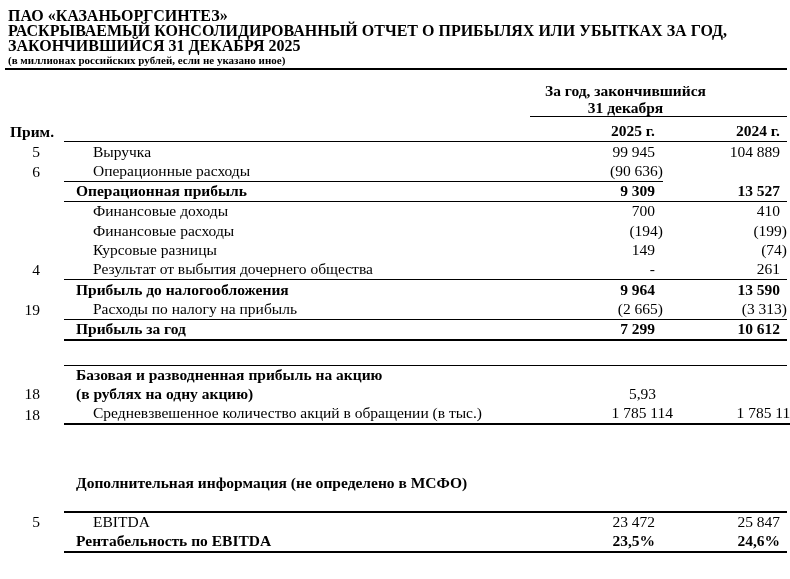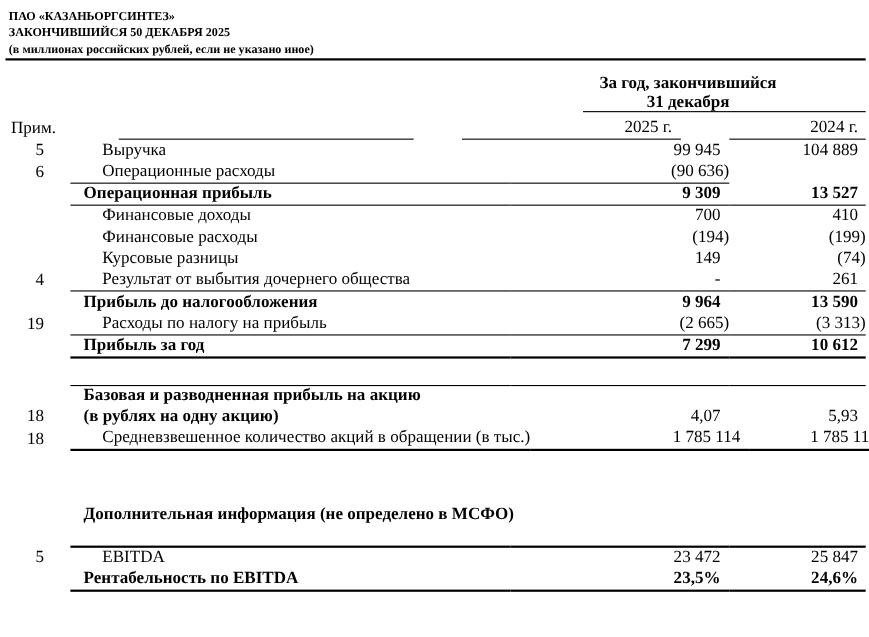--- a/index.html
+++ b/index.html
@@ -10,21 +10,21 @@
     box-sizing: border-box;
     padding-top: 8px;
     background: #fff;
     color: #000;
     font-family: "Liberation Serif", serif;
     overflow: hidden;
   }
   
   .doc-header { margin-left: 8px; }
   .title-line {
-    font-size: 11px;
+    font-size: 16px;
     font-weight: bold;
     line-height: 15px;
     white-space: nowrap;
   }
   .units-line {
     font-size: 11px;
     font-weight: bold;
     line-height: 13px;
     margin-top: 1px;
     white-space: nowrap;
@@ -71,41 +71,42 @@
   
   .row.b { font-weight: bold; }
   .row.b .label, .row.bl .label { padding-left: 12px; }
   .row.bl .label { font-weight: bold; }
   
   .row.bb  > div:not(.note) { border-bottom: 1.5px solid #000; }
   .row.bbk > div:not(.note) { border-bottom: 2.5px solid #000; }
   .row.bt  > div:not(.note) { border-top: 1.5px solid #000; }
   .row.btk > div:not(.note) { border-top: 2px solid #000; }
   
-  .row.hdr { min-height: 25px; font-weight: normal; gap: 44px; }
+  .row.hdr { min-height: 25px; font-weight: bold; }
   .row.hdr .note { justify-content: flex-start; padding-left: 10px; padding-right: 0; }
   
   .row.eps-first  { margin-top: 24px; }
   .info-heading {
     margin: 49px 3px 0 76px;
     font-size: 15.5px;
     font-weight: bold;
     line-height: 18px;
     white-space: nowrap;
   }
   .row.info-first { margin-top: 19px; }
 </style>
 </head>
 <body>
 
 <div class="page">
 
   <div class="doc-header">
     <div class="title-line">ПАО «КАЗАНЬОРГСИНТЕЗ»</div>
-    <div class="title-line">ЗАКОНЧИВШИЙСЯ 50 ДЕКАБРЯ 2025</div>
+    <div class="title-line">РАСКРЫВАЕМЫЙ КОНСОЛИДИРОВАННЫЙ ОТЧЕТ О ПРИБЫЛЯХ ИЛИ УБЫТКАХ ЗА ГОД,</div>
+    <div class="title-line">ЗАКОНЧИВШИЙСЯ 31 ДЕКАБРЯ 2025</div>
     <div class="units-line">(в миллионах российских рублей, если не указано иное)</div>
   </div>
   <div class="rule-top"></div>
 
   <div class="period-block">
     <div class="period-line">За год, закончившийся</div>
     <div class="period-line">31 декабря</div>
     <div class="period-underline"></div>
   </div>
 
@@ -188,21 +189,20 @@
   <div class="row bl bt eps-first">
     <div class="note"></div>
     <div class="label">Базовая и разводненная прибыль на акцию</div>
     <div class="val"></div>
     <div class="v2"></div>
   </div>
 
   <div class="row bl">
     <div class="note">18</div>
     <div class="label">(в рублях на одну акцию)</div>
-    <div class="val">4,07</div>
     <div class="v2">5,93</div>
   </div>
 
   <div class="row bbk">
     <div class="note">18</div>
     <div class="label">Средневзвешенное количество акций в обращении (в тыс.)</div>
     <div class="val">1 785 114</div>
     <div class="v2">1 785 114</div>
   </div>
 

